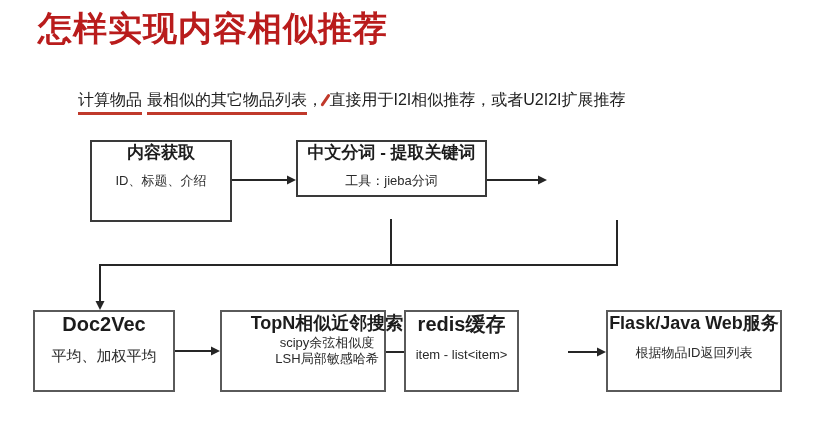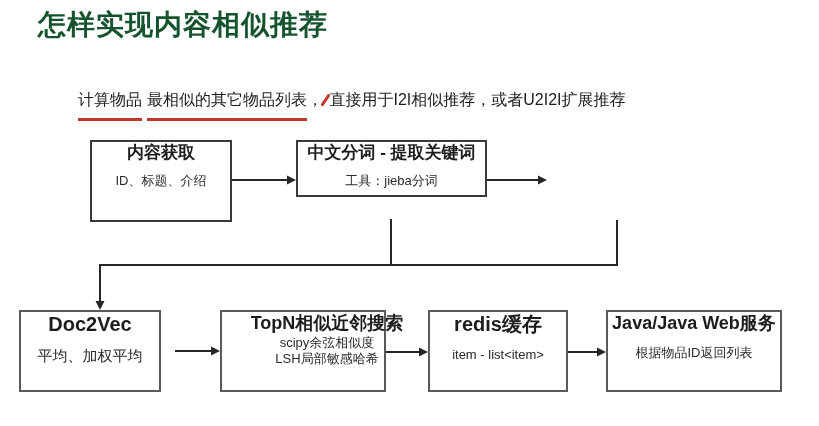--- a/index.html
+++ b/index.html
@@ -14,38 +14,38 @@
     background: #ffffff;
     overflow: hidden;
     font-family: "Liberation Sans", "DejaVu Sans", sans-serif;
     color: #1a1a1a;
   }
   .title {
     position: absolute;
     left: 38px;
     top: 6px;
     margin: 0;
-    font-size: 28px;
+    font-size: 34px;
     font-weight: 700;
     letter-spacing: 1px;
-    color: #14532d;
+    color: #b91c1c;
   }
   .subtitle {
     position: absolute;
     left: 78px;
     top: 88px;
     margin: 0;
     font-size: 16px;
     line-height: 24px;
     white-space: nowrap;
     color: #1c1c1c;
   }
   .u {
     border-bottom: 3px solid #c0392b;
-    padding-bottom: 10px;
+    padding-bottom: 4px;
     margin-top: 30px;
   }
   .u-first { margin-right: 5px; }
   .pen-mark {
     display: inline-block;
     width: 2.5px;
     height: 14px;
     background: #c0392b;
     border-radius: 2px;
     transform: rotate(34deg);
@@ -128,34 +128,34 @@
     <div class="node-title">内容获取</div>
     <div class="node-sub">ID、标题、介绍</div>
   </div>
 
   <div class="node" style="left:296px; top:140px; width:191px; height:57px;">
     <div class="node-title">中文分词 - 提取关键词</div>
     <div class="node-sub">工具：jieba分词</div>
   </div>
 
 
-  <div class="node gray" style="left:19px; top:310px; width:142px; height:82px;">
+  <div class="node gray" style="left:33px; top:310px; width:142px; height:82px;">
     <div class="node-title big">Doc2Vec</div>
     <div class="node-sub" style="font-size:15px;">平均、加权平均</div>
   </div>
 
   <div class="node gray" style="left:220px; top:310px; width:166px; height:82px;padding-left:48px;">
     <div class="node-title" style="font-size:18px;">TopN相似近邻搜索</div>
     <div class="node-sub tight">scipy余弦相似度</div>
     <div class="node-sub tight">LSH局部敏感哈希</div>
   </div>
 
-  <div class="node gray" style="left:428px; top:310px; width:140px; height:82px;">
+  <div class="node gray" style="left:404px; top:310px; width:115px; height:82px;">
     <div class="node-title big">redis缓存</div>
     <div class="node-sub">item - list&lt;item&gt;</div>
   </div>
 
   <div class="node gray" style="left:606px; top:310px; width:176px; height:82px;">
-    <div class="node-title" style="font-size:18px;">Java/Java Web服务</div>
+    <div class="node-title" style="font-size:18px;">Flask/Java Web服务</div>
     <div class="node-sub">根据物品ID返回列表</div>
   </div>
 
 </div>
 
 </body></html>

